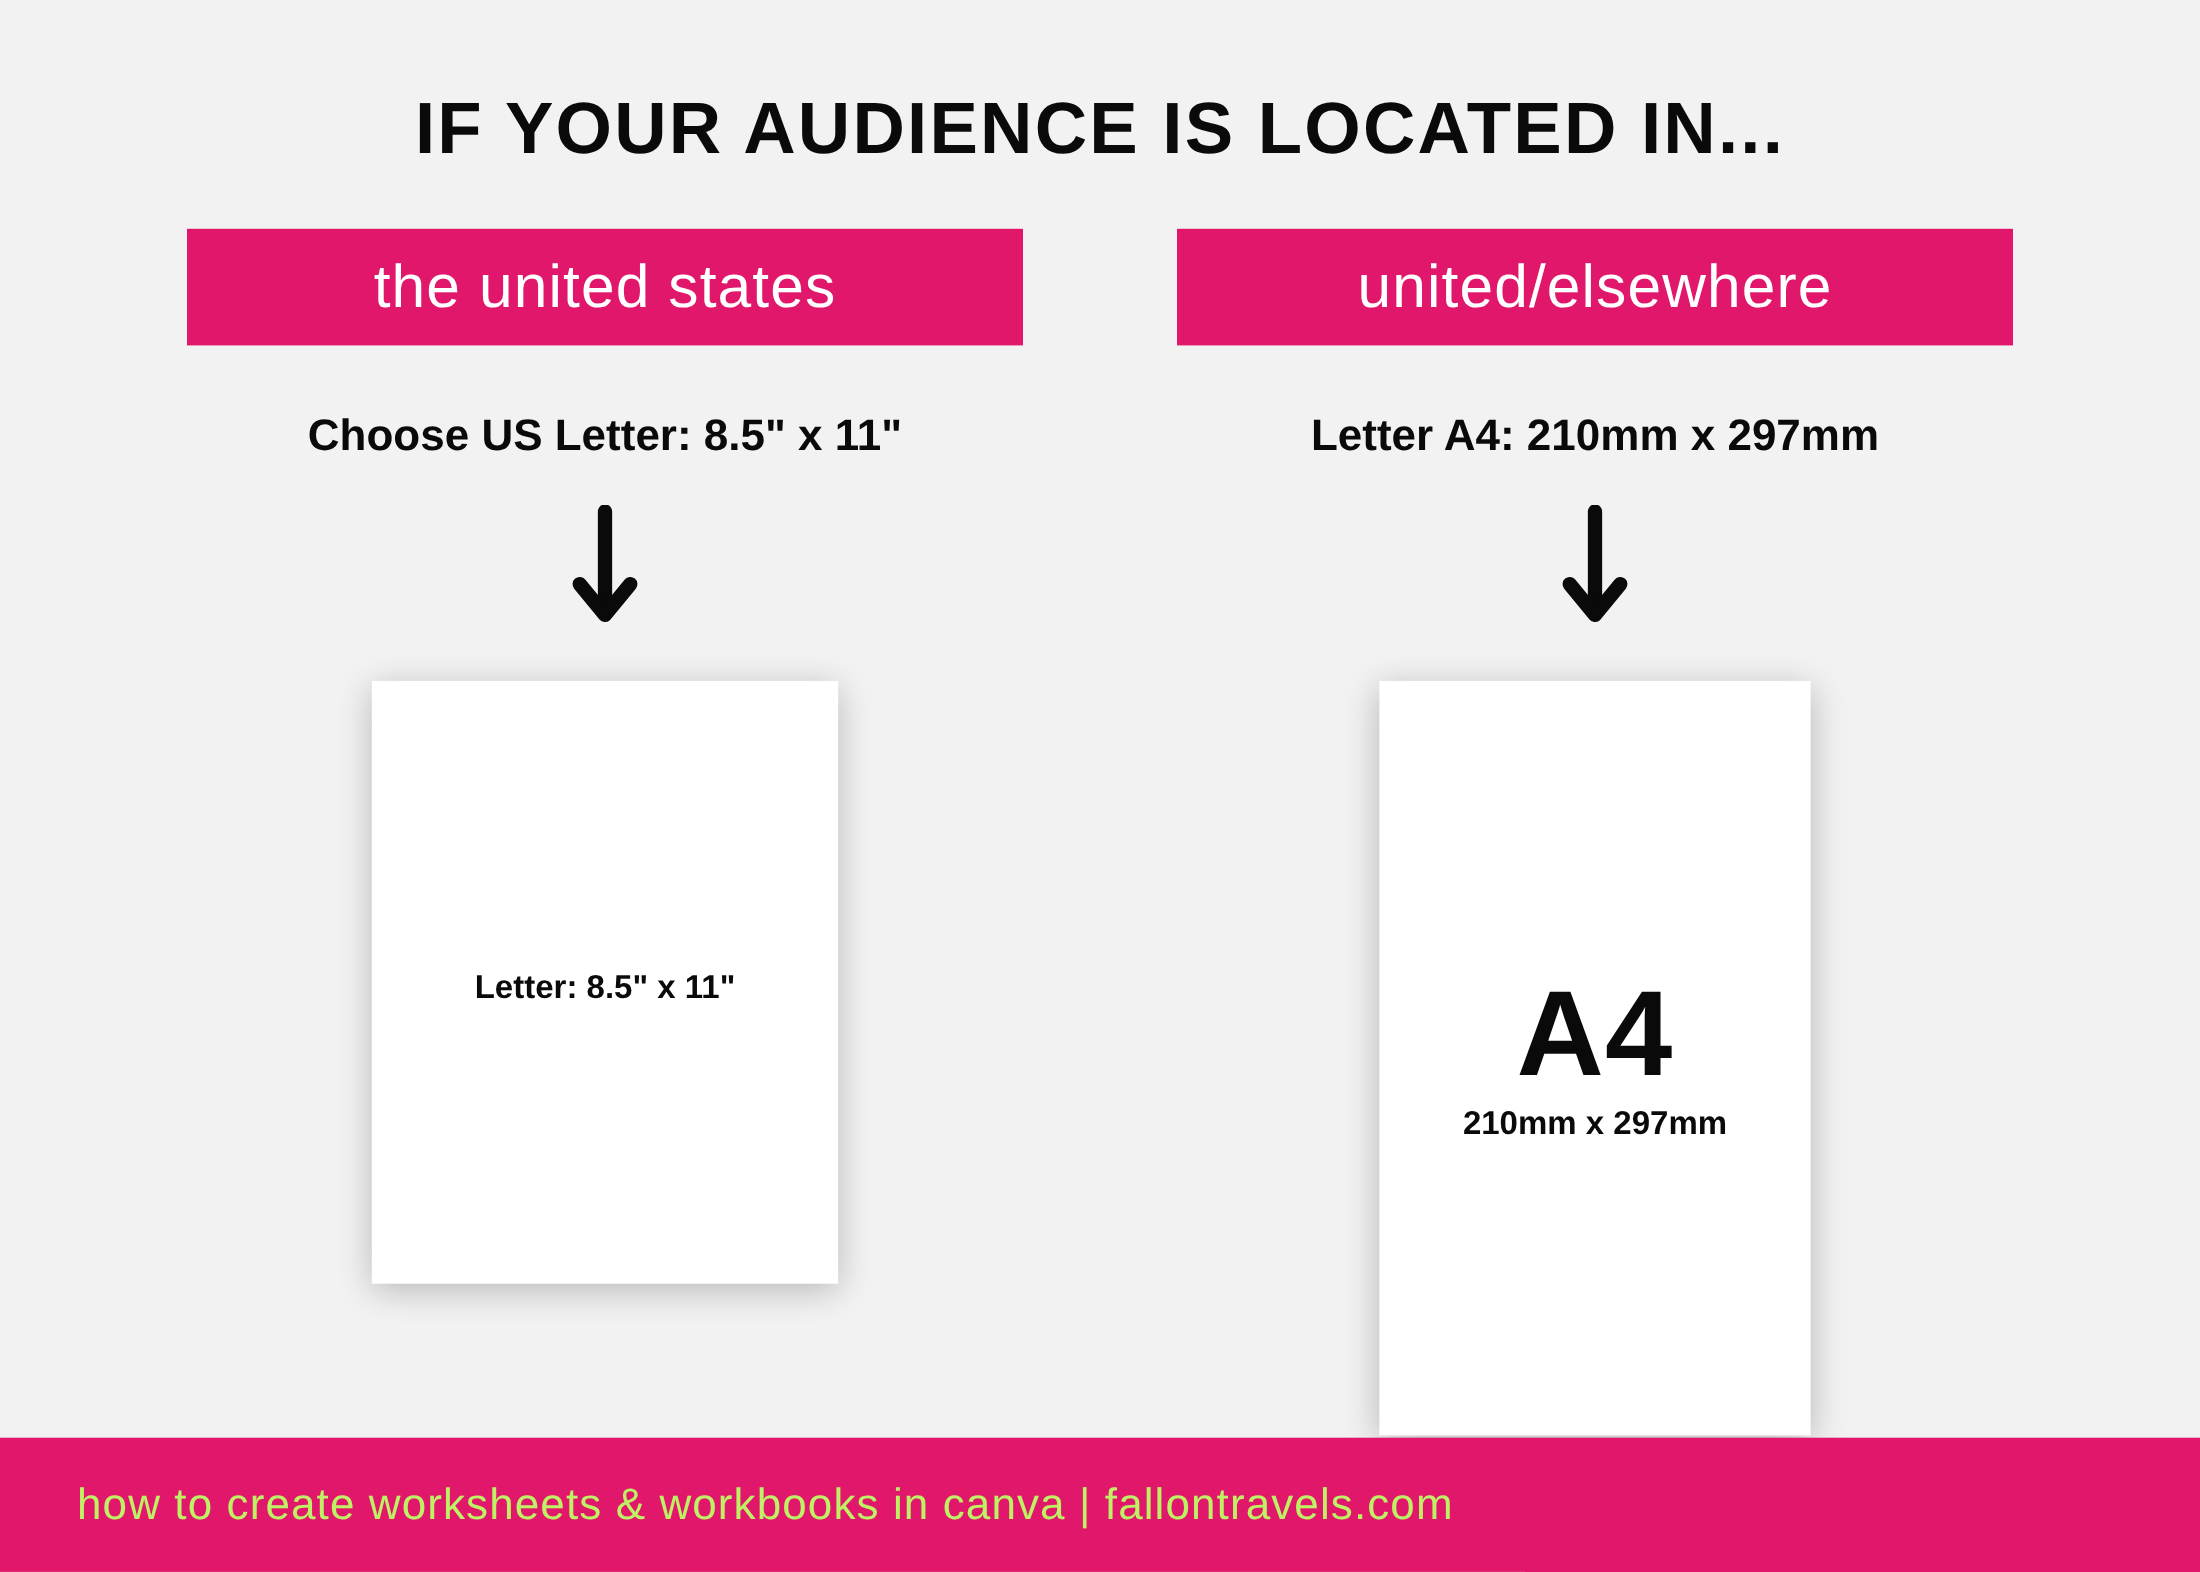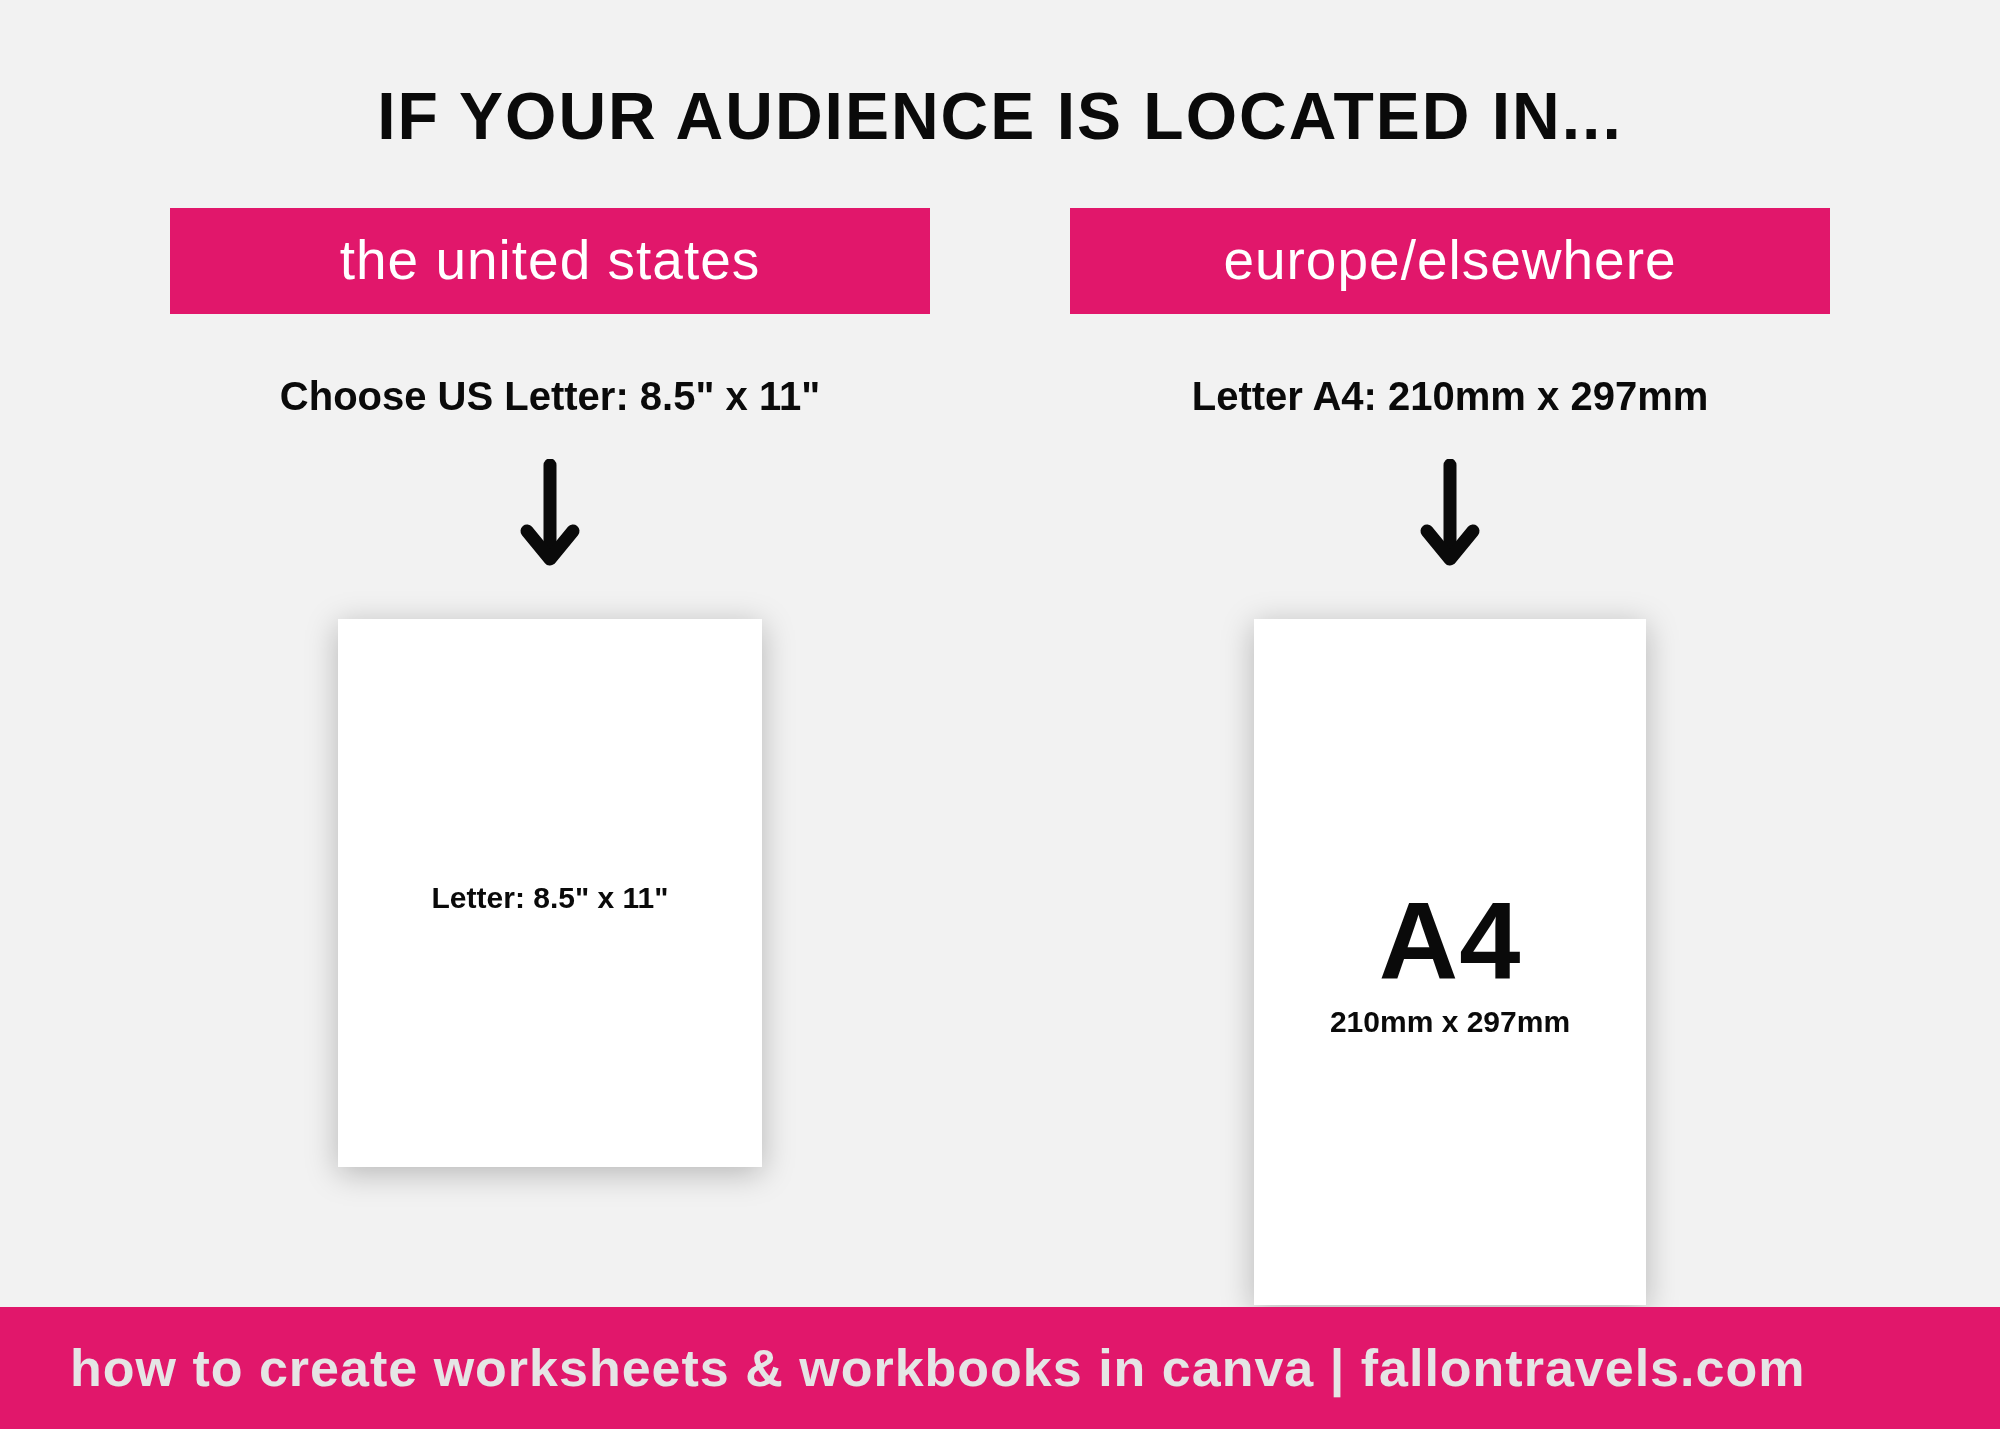--- a/index.html
+++ b/index.html
@@ -89,23 +89,23 @@
     left: 0;
     bottom: 0;
     width: 100%;
     height: 122px;
     background: #e1176b;
     display: flex;
     align-items: center;
     padding-left: 70px;
   }
   .footer-text {
-    color: #e5e5e5;
-    font-size: 52px;
-    font-weight: 700;
+    color: #bef264;
+    font-size: 40px;
+    font-weight: 400;
     letter-spacing: 1px;
   }
 </style>
 </head>
 <body>
 
 <div class="heading">IF YOUR AUDIENCE IS LOCATED IN...</div>
 
 <div class="columns">
 
@@ -115,21 +115,21 @@
     <svg class="arrow" viewBox="0 0 70 110">
       <line x1="35" y1="6" x2="35" y2="92" stroke="#0a0a0a" stroke-width="13" stroke-linecap="round"></line>
       <polyline points="12,72 35,100 58,72" fill="none" stroke="#0a0a0a" stroke-width="13" stroke-linecap="round" stroke-linejoin="round"></polyline>
     </svg>
     <div class="page page-us">
       <div class="page-sub">Letter: 8.5" x 11"</div>
     </div>
   </div>
 
   <div class="col">
-    <div class="pill">europe/elsewhere</div>
+    <div class="pill">united/elsewhere</div>
     <div class="choose">Letter A4: 210mm x 297mm</div>
     <svg class="arrow" viewBox="0 0 70 110">
       <line x1="35" y1="6" x2="35" y2="92" stroke="#0a0a0a" stroke-width="13" stroke-linecap="round"></line>
       <polyline points="12,72 35,100 58,72" fill="none" stroke="#0a0a0a" stroke-width="13" stroke-linecap="round" stroke-linejoin="round"></polyline>
     </svg>
     <div class="page page-a4">
       <div class="page-title">A4</div>
       <div class="page-sub">210mm x 297mm</div>
     </div>
   </div>

